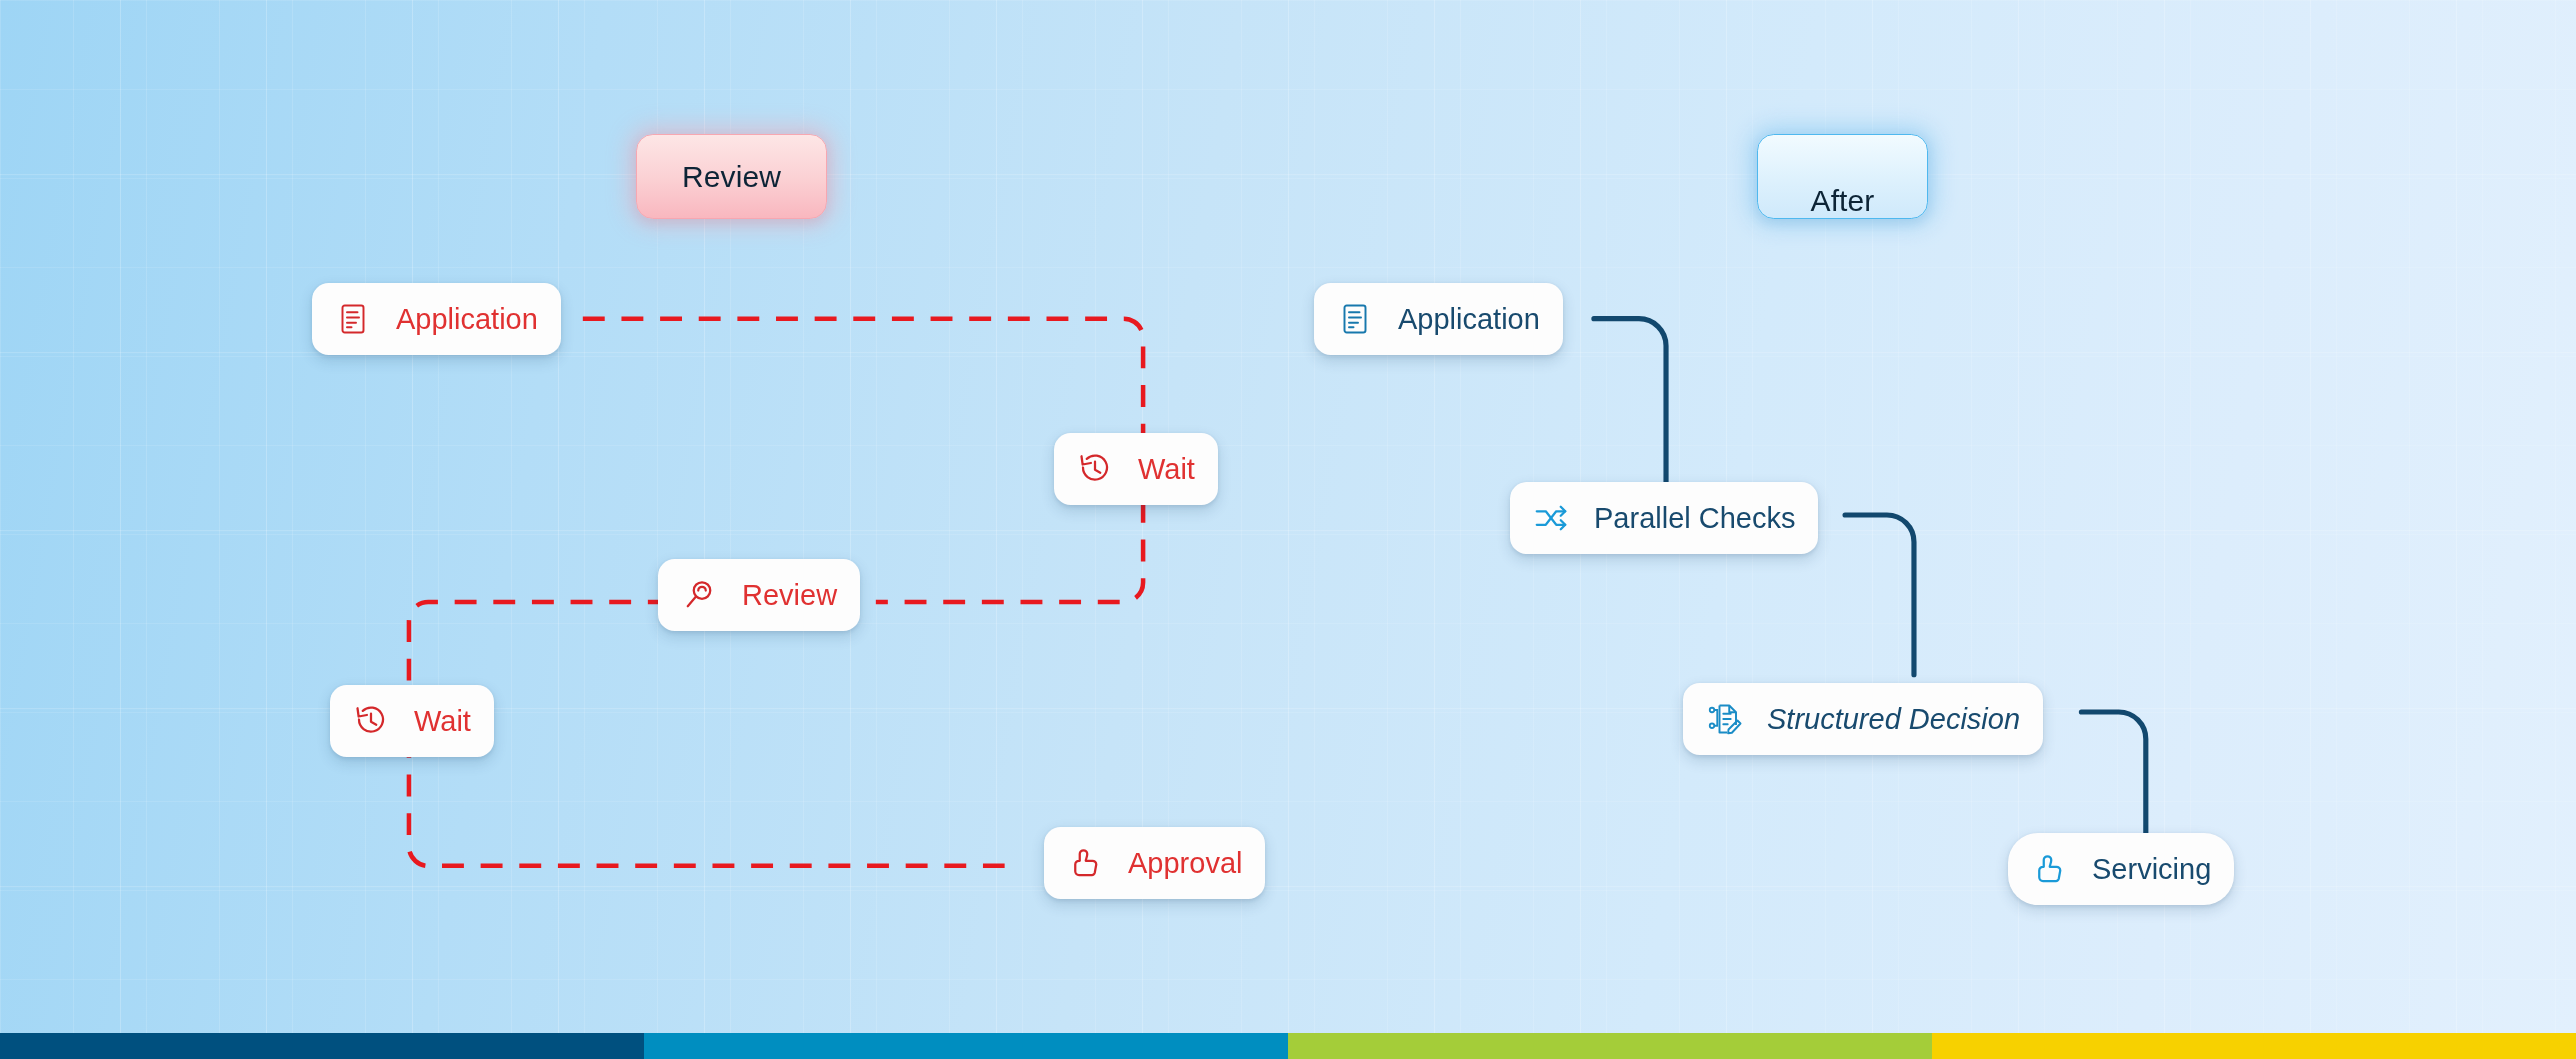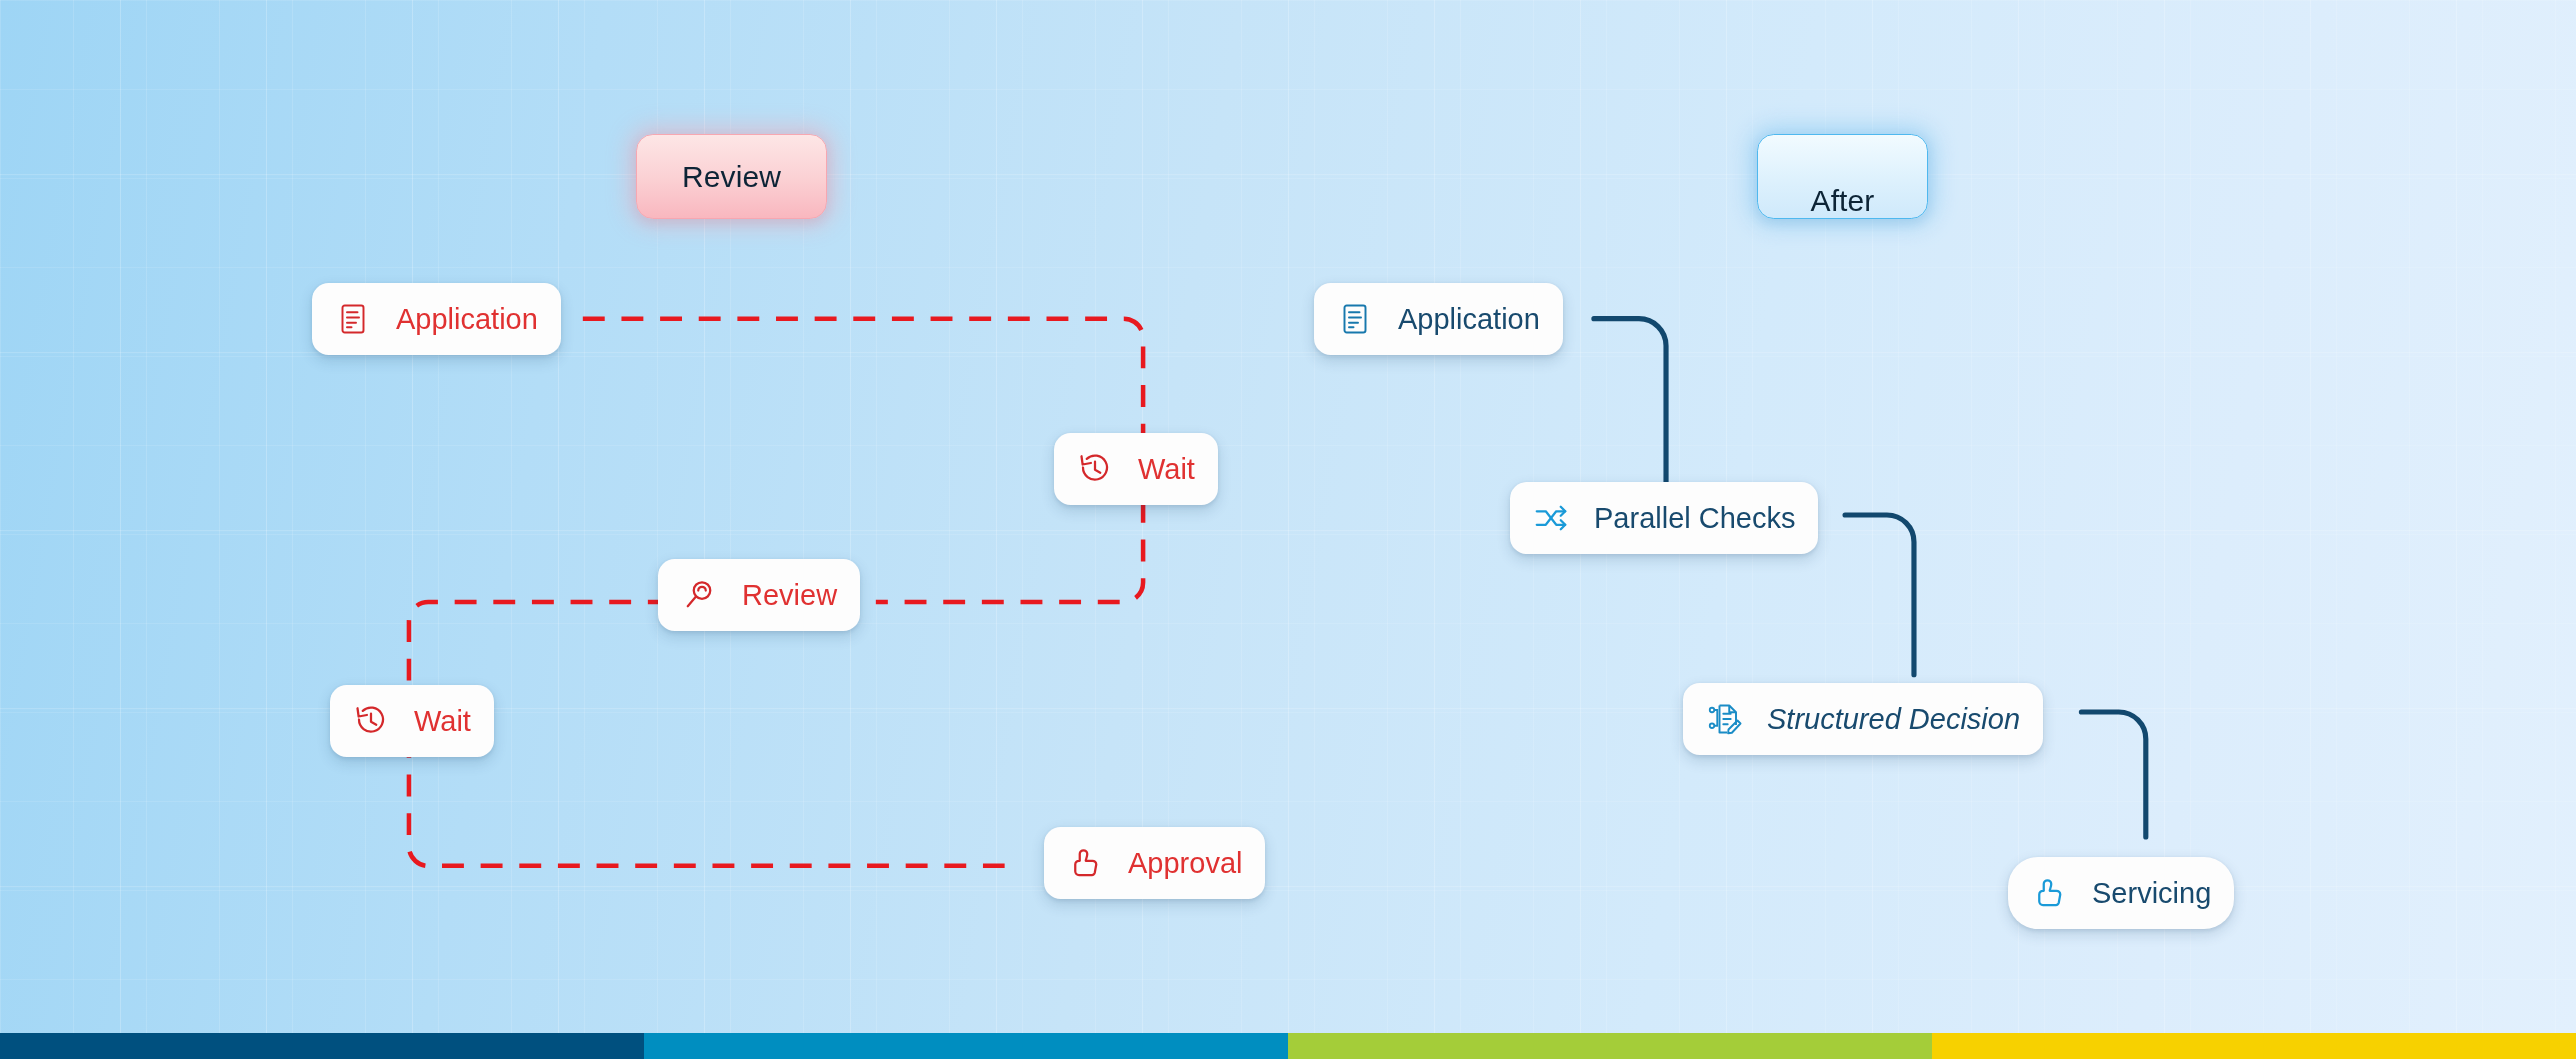--- a/index.html
+++ b/index.html
@@ -220,21 +220,21 @@
     <span class="label">Parallel Checks</span>
   </div>
 
   <div class="node after" style="left:1683px; top:683px;font-style:italic;">
     <svg class="ico" viewBox="0 0 48 48" style="color:#1a8cc6">
       <use href="#ic-decision" stroke="url(#gr-blue)"></use>
     </svg>
     <span class="label">Structured Decision</span>
   </div>
 
-  <div class="node after" style="left:2008px; top:857px;border-radius:30px;">
+  <div class="node after" style="left:2008px; top:833px;border-radius:30px;">
     <svg class="ico" viewBox="0 0 48 48" style="color:#1a9ad8">
       <use href="#ic-thumb" stroke="url(#gr-blue)"></use>
     </svg>
     <span class="label">Servicing</span>
   </div>
 
 </div>
 
 <div id="bottom-bar">
   <span style="background: rgb(0, 80, 127);"></span>

